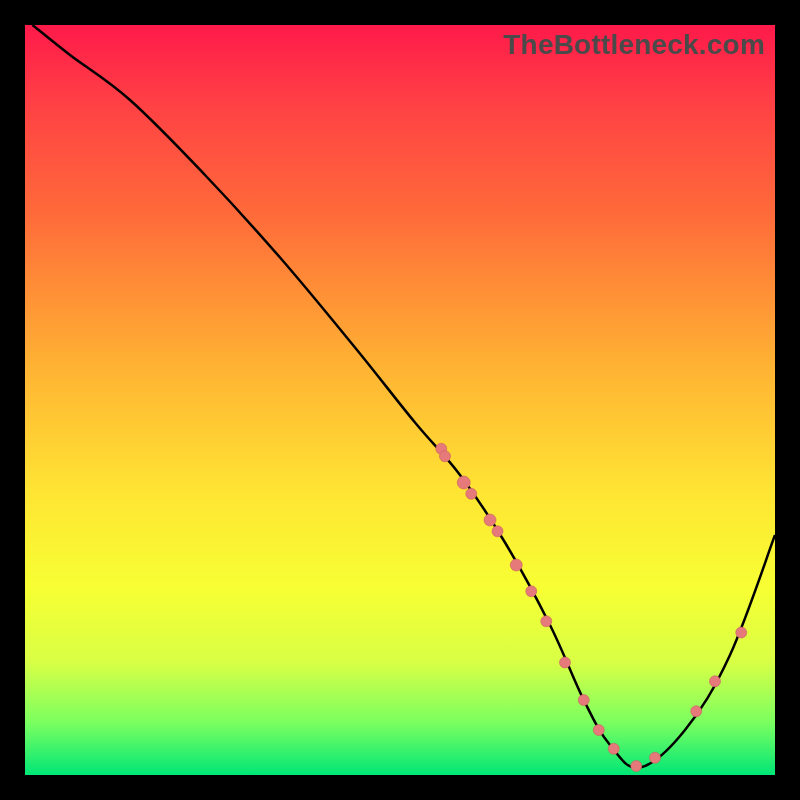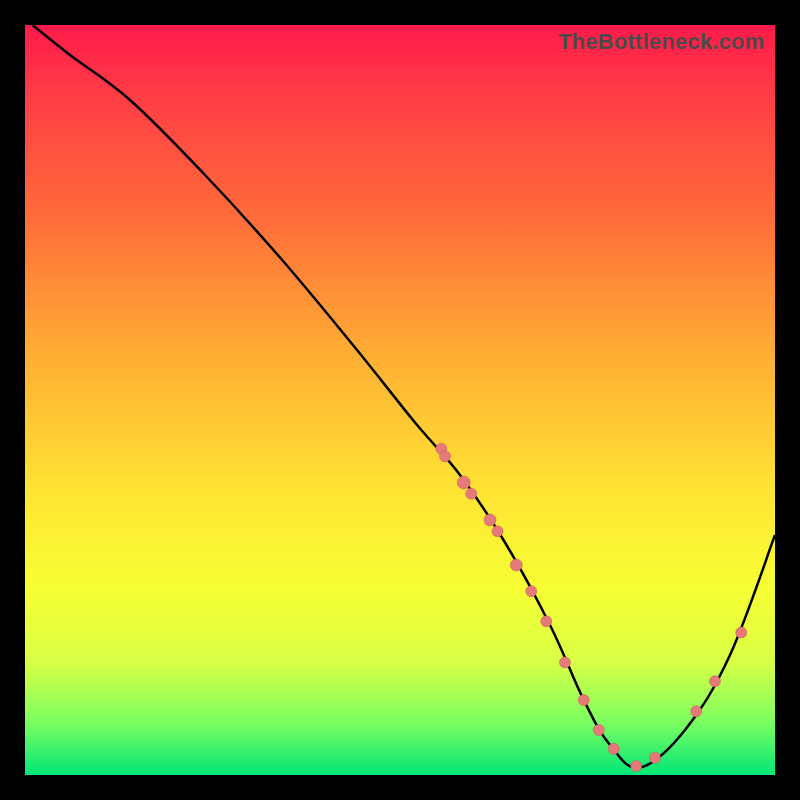--- a/index.html
+++ b/index.html
@@ -34,21 +34,21 @@
       #d8ff45 85%,
       #7bff60 93%,
       #00e676 100%
     );
   }
   .attribution {
     position: absolute;
     top: 4px;
     right: 10px;
     color: #4a4a4a;
-    font-size: 22px;
+    font-size: 28px;
     font-weight: 600;
     letter-spacing: 0.2px;
   }
   svg.overlay {
     position: absolute;
     left: 0;
     top: 0;
     width: 750px;
     height: 750px;
   }

